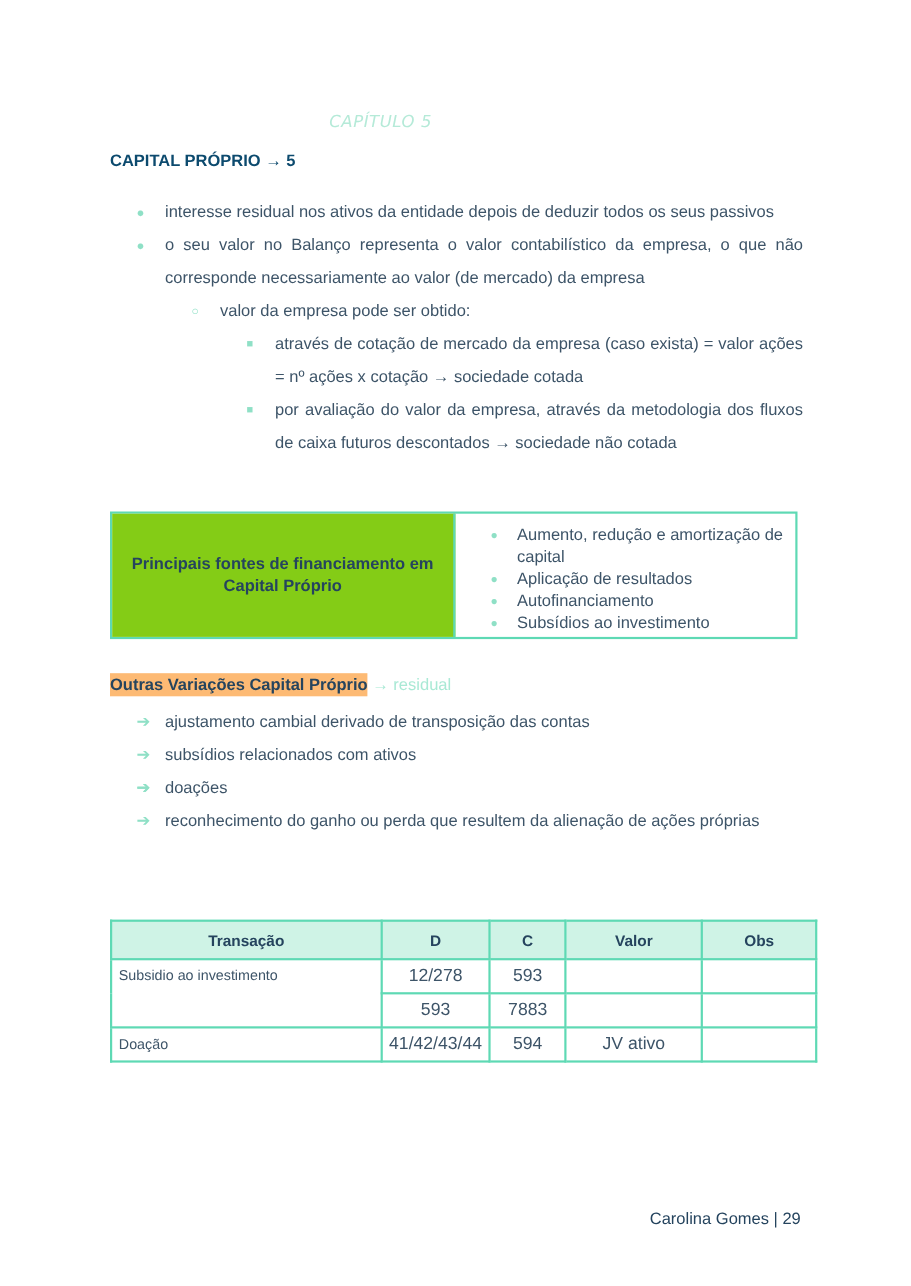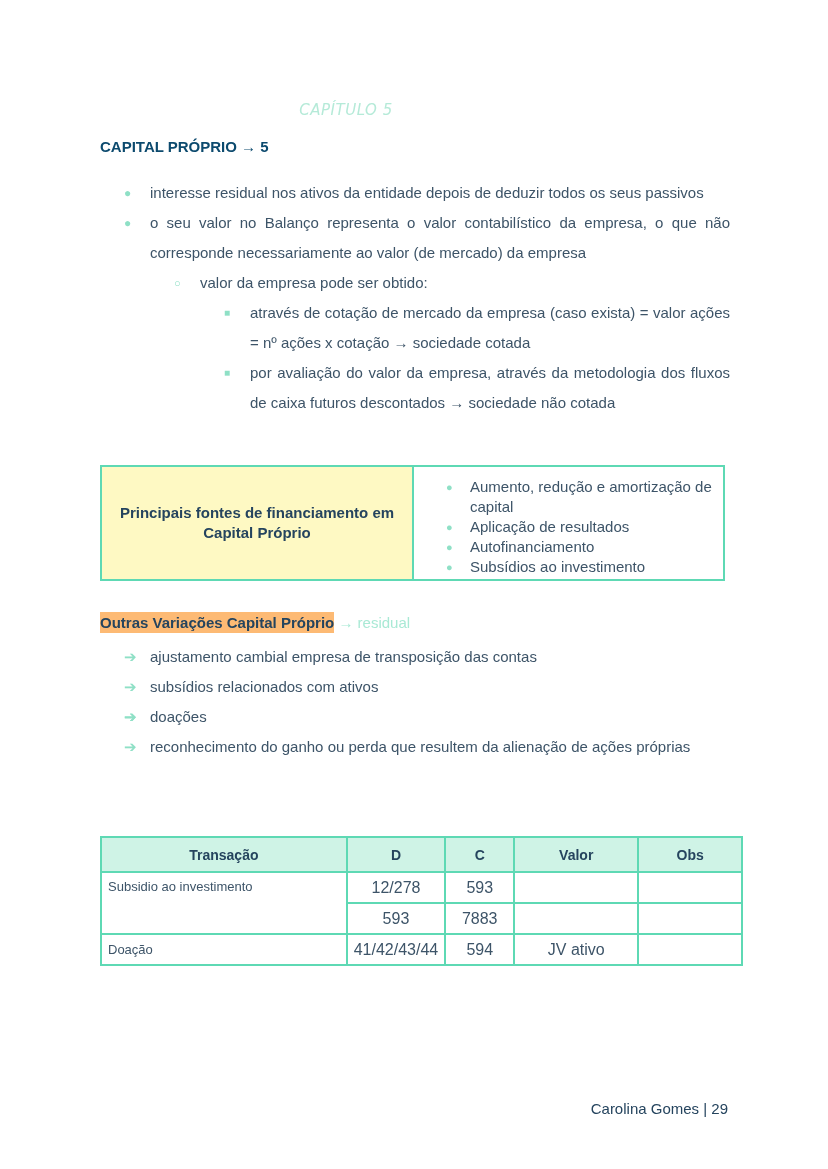--- a/index.html
+++ b/index.html
@@ -11,21 +11,21 @@
     .bullets { position: absolute; left: 100px; top: 178px; width: 630px; font-size: 15px; line-height: 30px; }
     .li { position: relative; text-align: justify; }
     .l1 { padding-left: 50px; }
     .l2 { padding-left: 100px; }
     .l3 { padding-left: 150px; }
     .marker { position: absolute; top: 0; color: #8fe0c6; }
     .l1 .marker { left: 24px; font-size: 12px; }
     .l2 .marker { left: 74px; font-size: 11px; }
     .l3 .marker { left: 124px; font-size: 10px; }
     .sources { position: absolute; left: 100px; top: 465px; width: 625px; height: 116px; border: 2px solid #5ed9b4; display: flex; box-sizing: border-box; }
-    .sources-left { width: 312px; background: #fef9c3; border-right: 2px solid #5ed9b4; display: flex; align-items: center; justify-content: center;
+    .sources-left { width: 312px; background: #84cc16; border-right: 2px solid #5ed9b4; display: flex; align-items: center; justify-content: center;
       text-align: center; font-size: 15px; font-weight: bold; color: #25445e; padding: 0 14px; box-sizing: border-box; line-height: 20px; }
     .sources-right { flex: 1; padding: 10px 10px 0 30px; font-size: 15px; line-height: 20px; }
     .sources-right .item { position: relative; padding-left: 26px; }
     .sources-right .item .marker { left: 2px; font-size: 11px; }
     .other-title { position: absolute; top: 614px; left: 100px; font-size: 15px; }
     .other-title .hl { background: #fdba74; color: #25445e; font-weight: bold; padding: 2px 0; }
     .other-title .suffix { color: #a9e9d5; }
     .arrows { position: absolute; left: 100px; top: 642px; width: 630px; font-size: 15px; line-height: 30px; }
     .arrow-item { position: relative; padding-left: 50px; text-align: justify; }
     .arrow-item .marker { left: 24px; font-size: 15px; }
@@ -73,21 +73,21 @@
     <div class="item"><span class="marker">●</span><span>Subsídios ao investimento</span></div>
   </div>
 </div>
 
 <div class="other-title">
   <span class="hl">Outras Variações Capital Próprio</span>
   <span class="suffix">→ residual</span>
 </div>
 
 <div class="arrows">
-  <div class="arrow-item"><span class="marker">➔</span><span>ajustamento cambial empresa de transposição das contas</span></div>
+  <div class="arrow-item"><span class="marker">➔</span><span>ajustamento cambial derivado de transposição das contas</span></div>
   <div class="arrow-item"><span class="marker">➔</span><span>subsídios relacionados com ativos</span></div>
   <div class="arrow-item"><span class="marker">➔</span></div>
   <div class="arrow-item"><span class="marker">➔</span><span>doações</span></div>
   <div class="arrow-item"><span class="marker">➔</span><span>reconhecimento do ganho ou perda que resultem da alienação de ações próprias</span></div>
 </div>
 
 <table class="tx">
   <colgroup>
       <col style="width:254px">
       <col style="width:84px">

